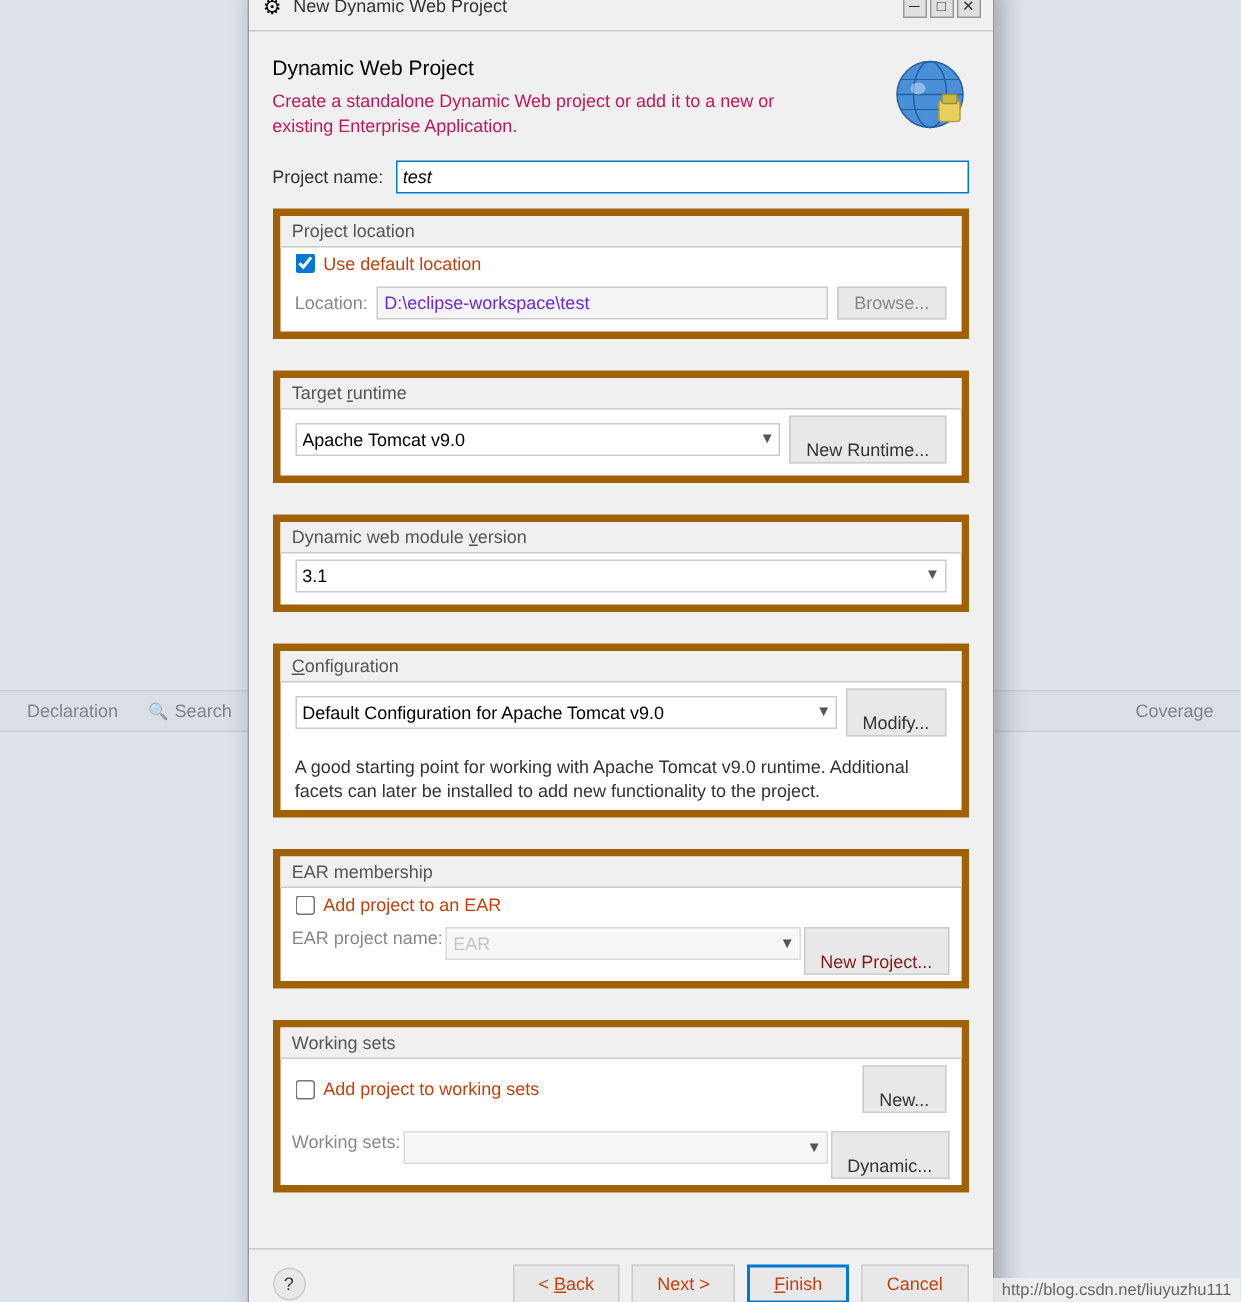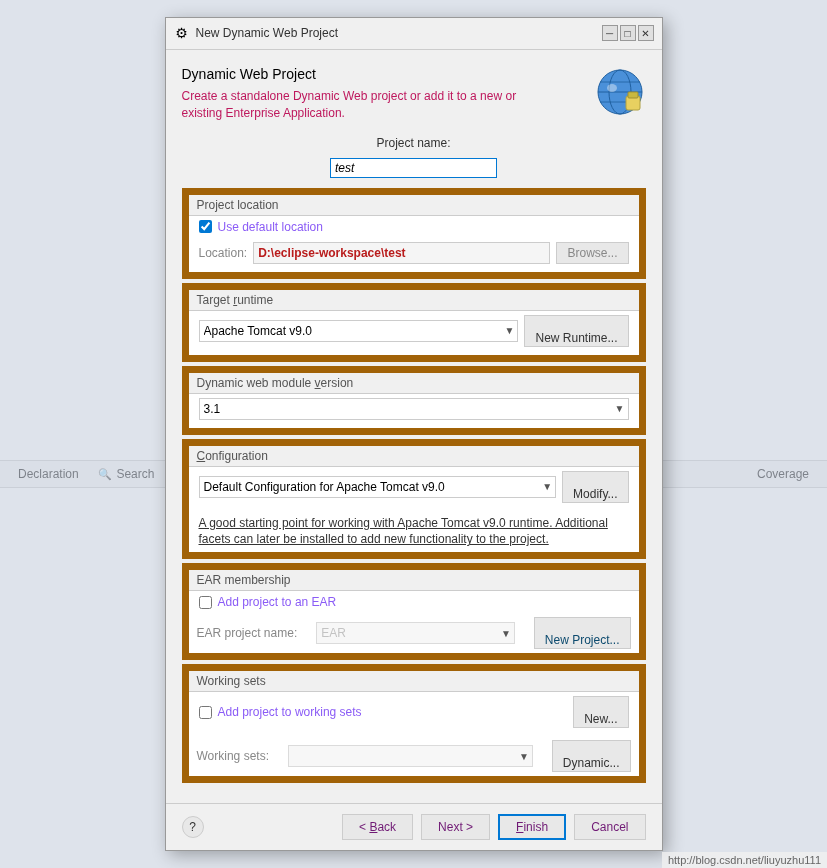--- a/index.html
+++ b/index.html
@@ -159,21 +159,20 @@
       width: 48px;
       height: 48px;
     }
 
     
     .form-row {
       display: flex;
       align-items: center;
       margin-bottom: 10px;
       gap: 8px;
-      flex-direction: column;
     }
     .form-label {
       font-size: 12px;
       color: #333;
       white-space: nowrap;
     }
     .form-input {
       flex: 1;
       height: 22px;
       border: 1px solid #0078d4;
@@ -191,21 +190,21 @@
       gap: 6px;
       padding: 4px 10px;
     }
     .checkbox-input {
       width: 13px;
       height: 13px;
       accent-color: #0078d4;
     }
     .checkbox-label {
       font-size: 12px;
-      color: #8b5cf6;
+      color: #c2410c;
     }
 
     
     .location-row {
       display: flex;
       align-items: center;
       gap: 6px;
       padding: 4px 10px 8px 10px;
     }
     .location-label {
@@ -213,23 +212,22 @@
       color: #888;
       white-space: nowrap;
     }
     .location-input {
       flex: 1;
       height: 22px;
       border: 1px solid #ccc;
       padding: 2px 4px;
       font-size: 12px;
       background: #f5f5f5;
-      color: #b91c1c;
+      color: #6d28d9;
       outline: none;
-      font-weight: bold;
     }
     .browse-btn {
       height: 22px;
       padding: 0 10px;
       border: 1px solid #ccc;
       background: #e8e8e8;
       font-size: 12px;
       cursor: pointer;
       color: #888;
     }
@@ -276,42 +274,41 @@
       color: #333;
       white-space: nowrap;
     }
 
     
     .desc-text {
       font-size: 12px;
       color: #333;
       line-height: 1.4;
       padding: 4px 10px;
-      text-decoration: underline;
     }
 
     
     .inner-section {
-      border: 7px solid #a16207;
+      border: 5px solid #a16207;
       background: white;
-      margin-bottom: 4px;
+      margin-bottom: 21px;
     }
     .inner-section-header {
       background: #f0f0f0;
       padding: 3px 8px;
       font-size: 12px;
       color: #555;
       border-bottom: 1px solid #ccc;
     }
 
     
     .ear-label-row {
       display: flex;
-      align-items: center;
-      gap: 19px;
+      align-items: flex-start;
+      gap: 2px;
       padding: 4px 8px;
     }
 
     
     .dialog-footer {
       border-top: 1px solid #ccc;
       padding: 10px 16px;
       display: flex;
       align-items: center;
       gap: 8px;
@@ -331,21 +328,21 @@
       color: #333;
     }
     .footer-spacer { flex: 1; }
     .footer-btn {
       height: 26px;
       padding: 0 16px;
       border: 1px solid #ccc;
       background: #e8e8e8;
       font-size: 12px;
       cursor: pointer;
-      color: #701a75;
+      color: #c2410c;
     }
     .footer-btn.primary {
       border: 2px solid #0078d4;
       background: #e8e8e8;
     }
     .footer-btn .underline { text-decoration: underline; }
 
     
     .url-bar {
       position: absolute;
@@ -484,21 +481,21 @@
           <span class="checkbox-label">Add project to an EAR</span>
         </div>
         <div class="ear-label-row">
           <span class="location-label">EAR project name:</span>
           <div class="select-wrapper" style="flex:1">
             <select disabled="" style="background:#f5f5f5;color:#aaa;width:100%;">
               <option>EAR</option>
             </select>
             <span class="select-arrow">▼</span>
           </div>
-          <button class="action-btn" style="color:#0c4a6e">New Project...</button>
+          <button class="action-btn" style="color:#7f1d1d">New Project...</button>
         </div>
       </div>
 
       <div class="inner-section">
         <div class="inner-section-header">Working sets</div>
         <div class="runtime-row">
           <input type="checkbox" class="checkbox-input" style="">
           <span class="checkbox-label" style="flex:1">Add project to working sets</span>
           <button class="action-btn">New...</button>
         </div>

